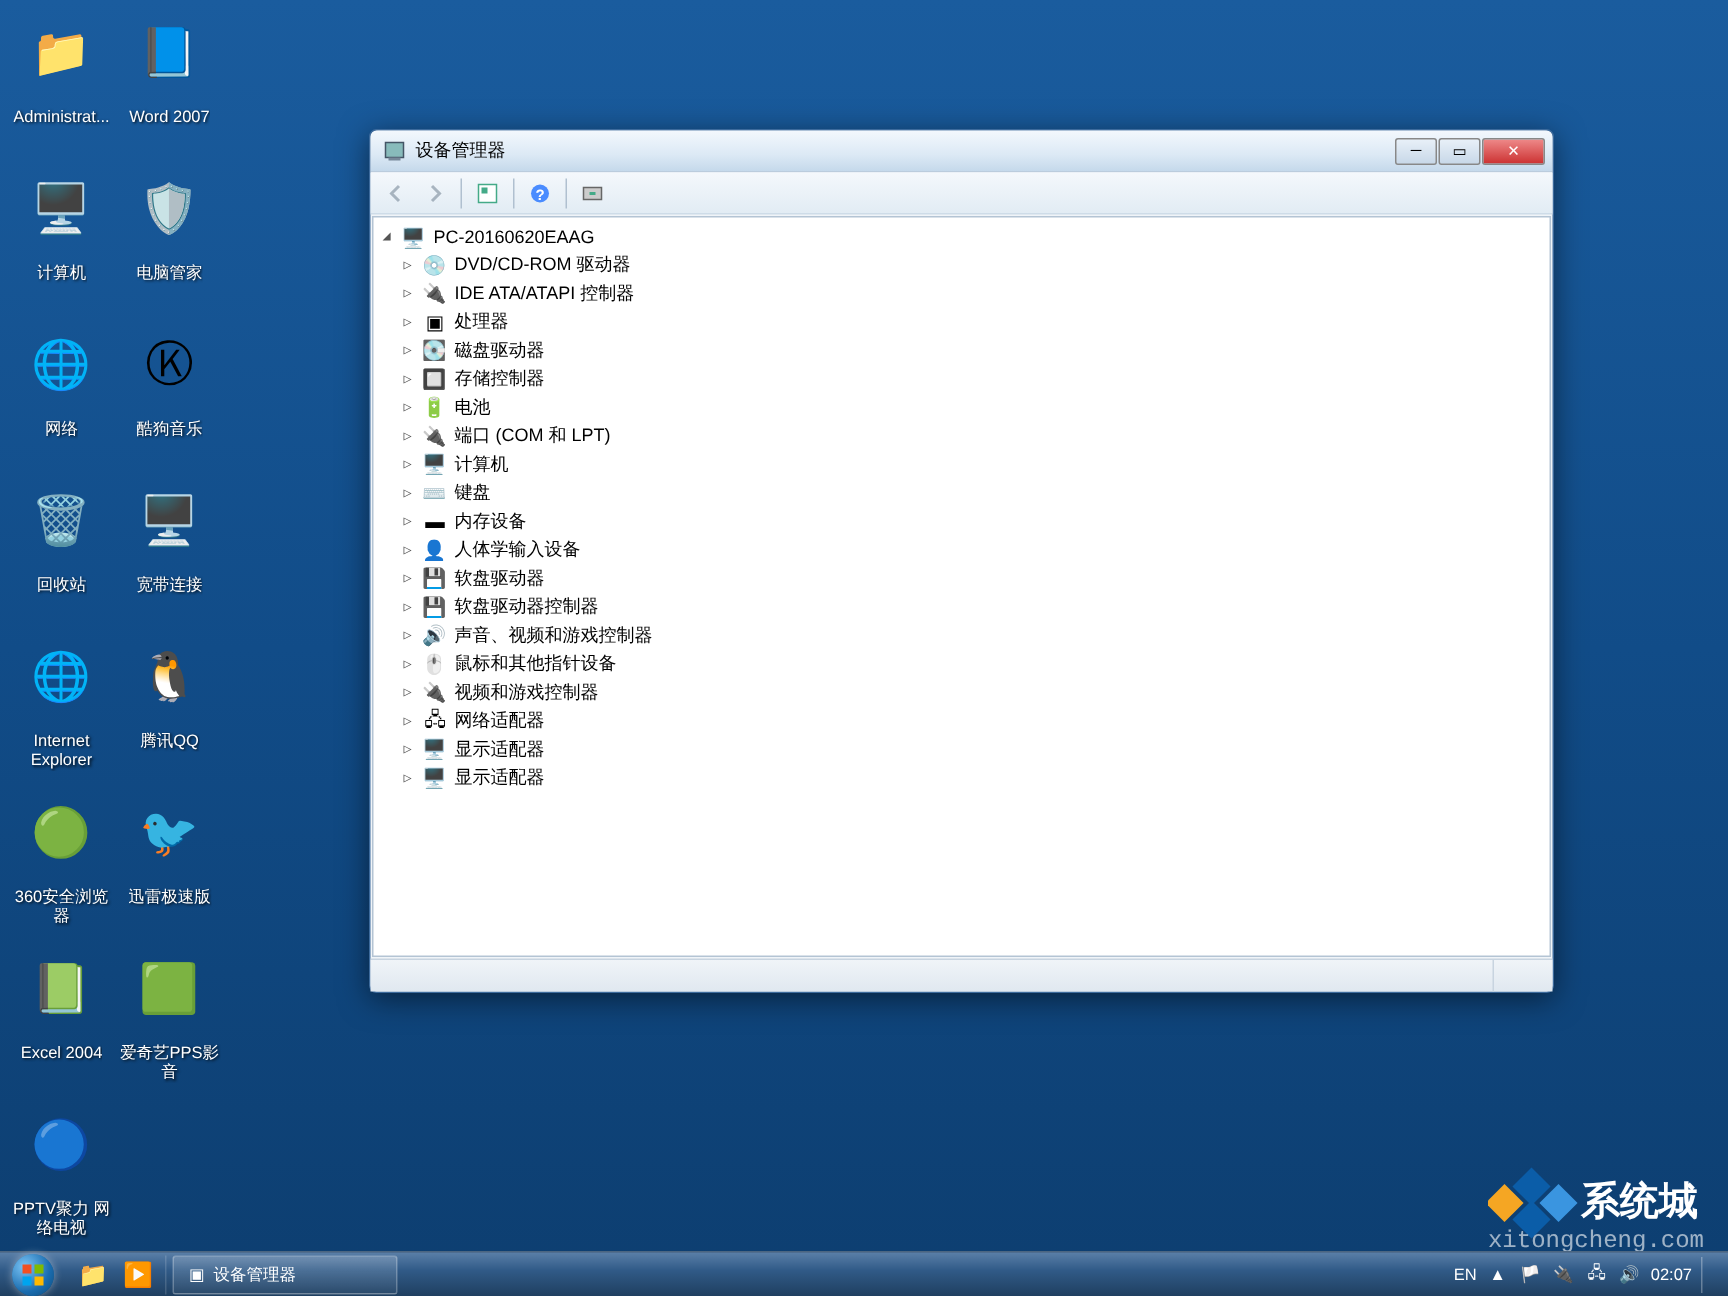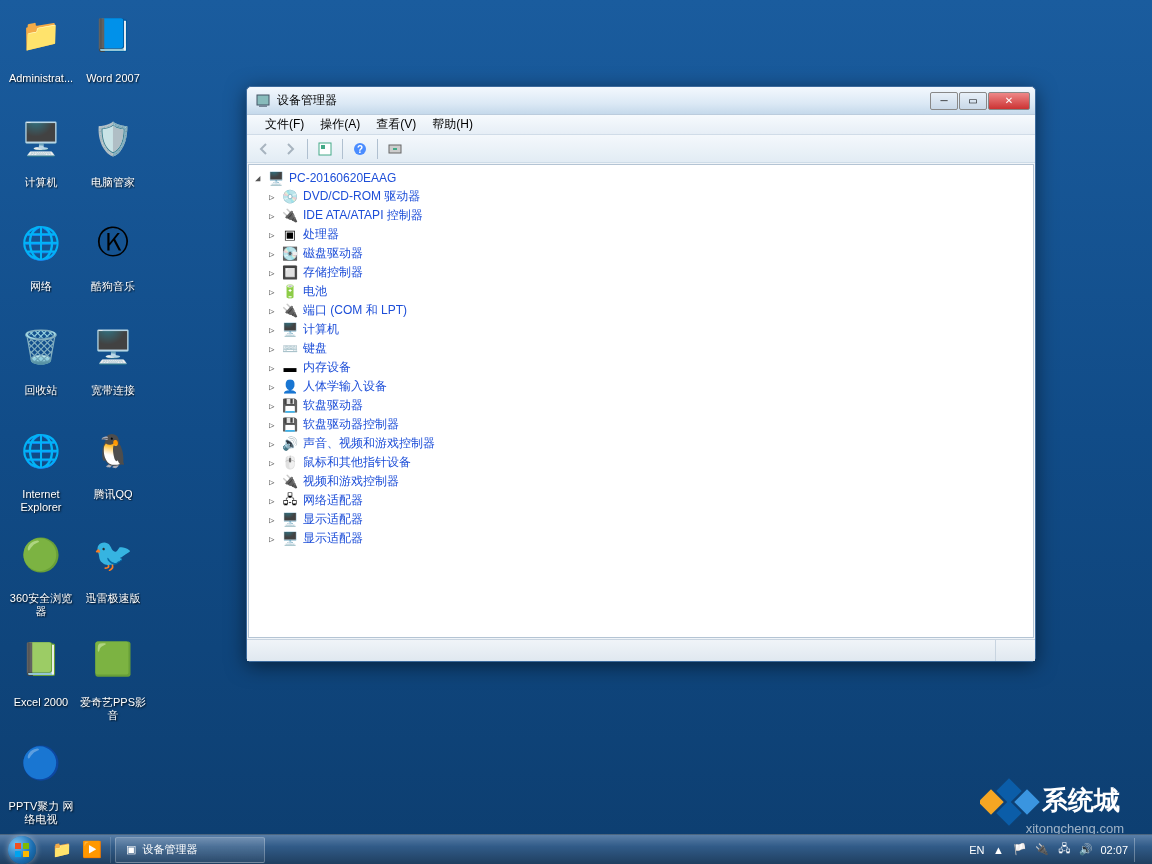--- a/index.html
+++ b/index.html
@@ -27,36 +27,36 @@
 
 .toolbar { height: 28px; background: linear-gradient(#f4f8fc, #e2ecf4); display: flex; align-items: center; padding-left: 6px; border-bottom: 1px solid #cedce8; gap: 4px; }
 .tool-btn { width: 22px; height: 22px; display: flex; align-items: center; justify-content: center; cursor: pointer; border: 1px solid transparent; }
 .tool-divider { width: 1px; height: 20px; background: #b0c0d0; margin: 0 2px; }
 
 .tree-area { flex: 1; background: #fff; margin: 1px; border: 1px solid #b4c4d4; overflow: auto; padding: 4px 0; font-size: 12px; }
 .tree-root { display: flex; align-items: center; padding: 1px 6px; }
 .tree-node { display: flex; align-items: center; padding: 1px 6px 1px 20px; cursor: pointer; }
 .expander { width: 12px; font-size: 9px; color: #555; font-family: monospace; }
 .node-icon { width: 18px; height: 16px; display: flex; align-items: center; justify-content: center; font-size: 13px; margin-right: 4px; }
-.node-label { color: #1d4ed8; font-size: 12px; }
+.node-label { color: #000000; font-size: 12px; }
 
 .statusbar { height: 22px; background: linear-gradient(#f0f4f8, #e0e8f0); border-top: 1px solid #c8d4e0; }
 .status-sizer { float: right; width: 40px; height: 100%; border-left: 1px solid #c8d4e0; }
 
 
 .taskbar { position: absolute; bottom: 0; left: 0; right: 0; height: 30px; background: linear-gradient(180deg, #5a7fa8 0%, #315b88 40%, #1f3f60 100%); display: flex; align-items: center; border-top: 1px solid rgba(255,255,255,0.2); }
 .start-btn { width: 44px; height: 30px; display: flex; align-items: center; justify-content: center; cursor: pointer; }
 .start-orb { width: 28px; height: 28px; border-radius: 50%; background: radial-gradient(circle at 30% 30%, #7bc4f5, #1a6db0 60%, #0d4a7a); box-shadow: 0 0 6px rgba(255,255,255,0.4); display: flex; align-items: center; justify-content: center; }
 .quick-launch { display: flex; gap: 2px; padding: 0 4px; border-right: 1px solid rgba(255,255,255,0.15); }
 .ql-item { width: 28px; height: 26px; display: flex; align-items: center; justify-content: center; cursor: pointer; }
 .taskbar-item { height: 26px; margin-left: 4px; padding: 0 10px; background: linear-gradient(180deg, rgba(255,255,255,0.18), rgba(255,255,255,0.05)); border: 1px solid rgba(255,255,255,0.25); border-radius: 2px; display: flex; align-items: center; color: #fff; font-size: 11px; cursor: pointer; min-width: 150px; }
 .tray { margin-left: auto; display: flex; align-items: center; gap: 6px; padding-right: 10px; color: #fff; font-size: 11px; }
 .tray-icon { width: 16px; height: 16px; display: flex; align-items: center; justify-content: center; cursor: pointer; }
-.watermark { position: absolute; right: 12px; bottom: 30px; width: 160px; height: 60px; display: flex; align-items: center; justify-content: center; pointer-events: none; }
-.watermark-url { position: absolute; right: 16px; bottom: -2px; font-size: 13px; color: rgba(255,255,255,0.6); }
+.watermark { position: absolute; right: 0; bottom: 30px; width: 160px; height: 60px; display: flex; align-items: center; justify-content: center; pointer-events: none; }
+.watermark-url { position: absolute; right: 16px; bottom: -2px; font-size: 16px; color: rgba(255,255,255,0.6); font-family: Liberation Mono, monospace; }
 </style>
 </head>
 <body>
 
 <div class="desktop" id="desktop">
     <div class="desktop-icon" style="left: 6px; top: 14px;">
       <div class="icon-img">📁</div>
       <div class="icon-label">Administrat...</div>
     </div>
     <div class="desktop-icon" style="left: 78px; top: 14px;">
@@ -98,21 +98,21 @@
     <div class="desktop-icon" style="left: 6px; top: 534px;">
       <div class="icon-img">🟢</div>
       <div class="icon-label">360安全浏览器</div>
     </div>
     <div class="desktop-icon" style="left: 78px; top: 534px;">
       <div class="icon-img">🐦</div>
       <div class="icon-label">迅雷极速版</div>
     </div>
     <div class="desktop-icon" style="left: 6px; top: 638px;">
       <div class="icon-img">📗</div>
-      <div class="icon-label">Excel 2000</div>
+      <div class="icon-label">Excel 2004</div>
     </div>
     <div class="desktop-icon" style="left: 78px; top: 638px;">
       <div class="icon-img">🟩</div>
       <div class="icon-label">爱奇艺PPS影音</div>
     </div>
     <div class="desktop-icon" style="left: 6px; top: 742px;">
       <div class="icon-img">🔵</div>
       <div class="icon-label">PPTV聚力 网络电视</div>
     </div>
   </div>
@@ -123,26 +123,20 @@
         <rect x="2" y="2" width="12" height="10" fill="#8bb" stroke="#456"></rect>
         <rect x="4" y="12" width="8" height="2" fill="#789"></rect>
       </svg>
     <span class="titlebar-title">设备管理器</span>
     <div class="window-controls">
       <div class="win-btn min">─</div>
       <div class="win-btn max">▭</div>
       <div class="win-btn close">✕</div>
     </div>
   </div>
-  <div class="menubar" id="menubar">
-      <span class="menu-item">文件(F)</span>
-      <span class="menu-item">操作(A)</span>
-      <span class="menu-item">查看(V)</span>
-      <span class="menu-item">帮助(H)</span>
-    </div>
   <div class="toolbar">
     <div class="tool-btn" style="opacity:.5">
         <svg width="16" height="16" viewBox="0 0 16 16">
           <path d="M10 3 L5 8 L10 13" fill="none" stroke="#678" stroke-width="2"></path>
         </svg>
       </div>
     <div class="tool-btn" style="opacity:.5">
         <svg width="16" height="16" viewBox="0 0 16 16">
           <path d="M6 3 L11 8 L6 13" fill="none" stroke="#678" stroke-width="2"></path>
         </svg>

